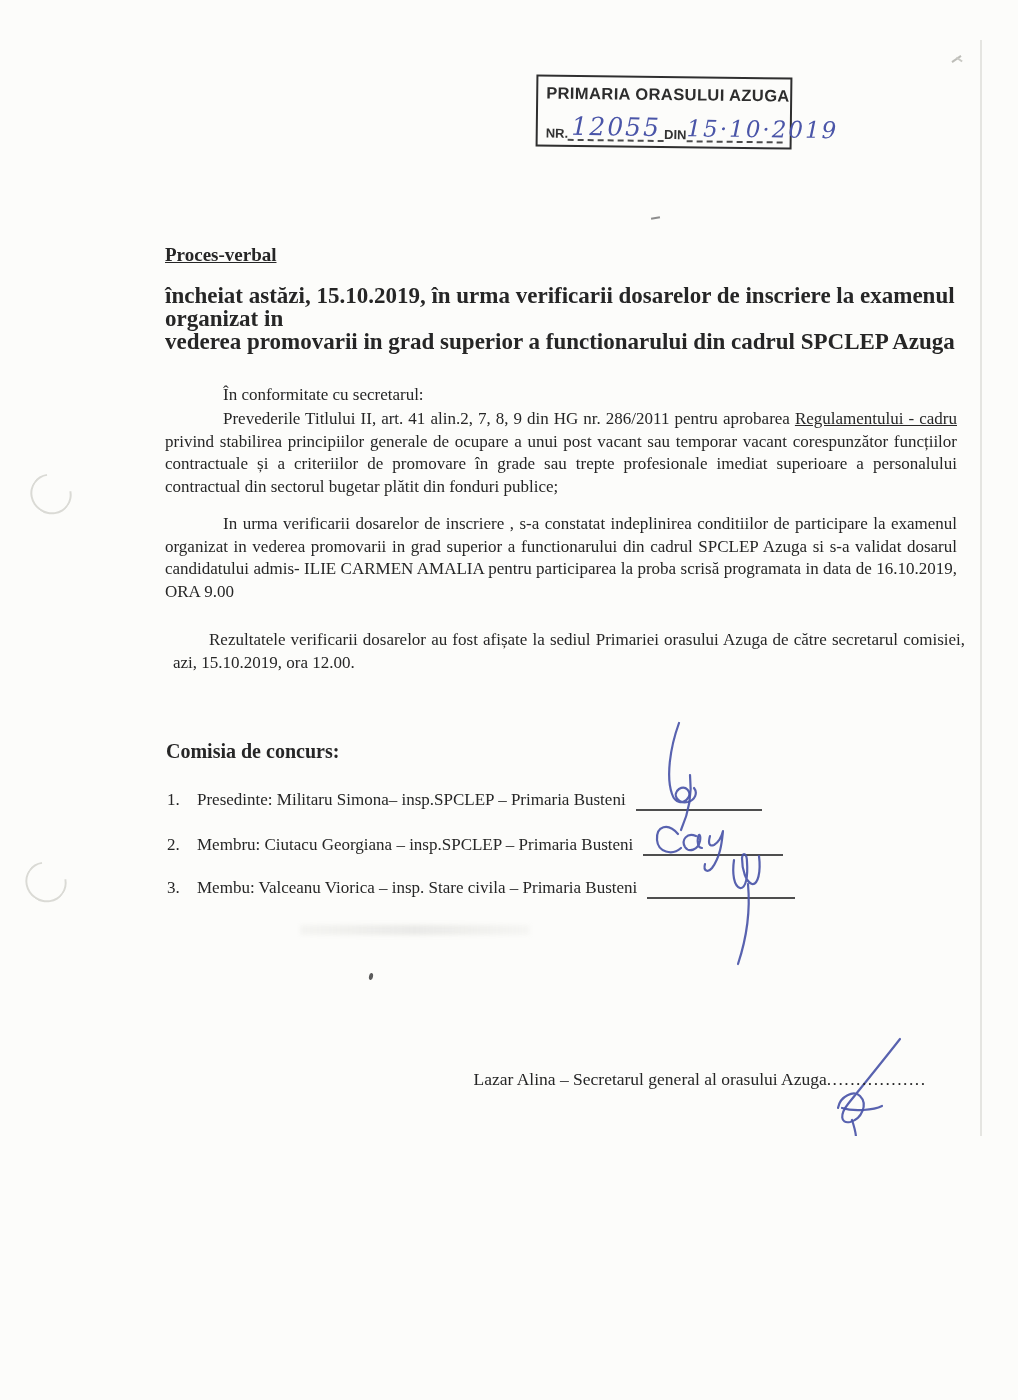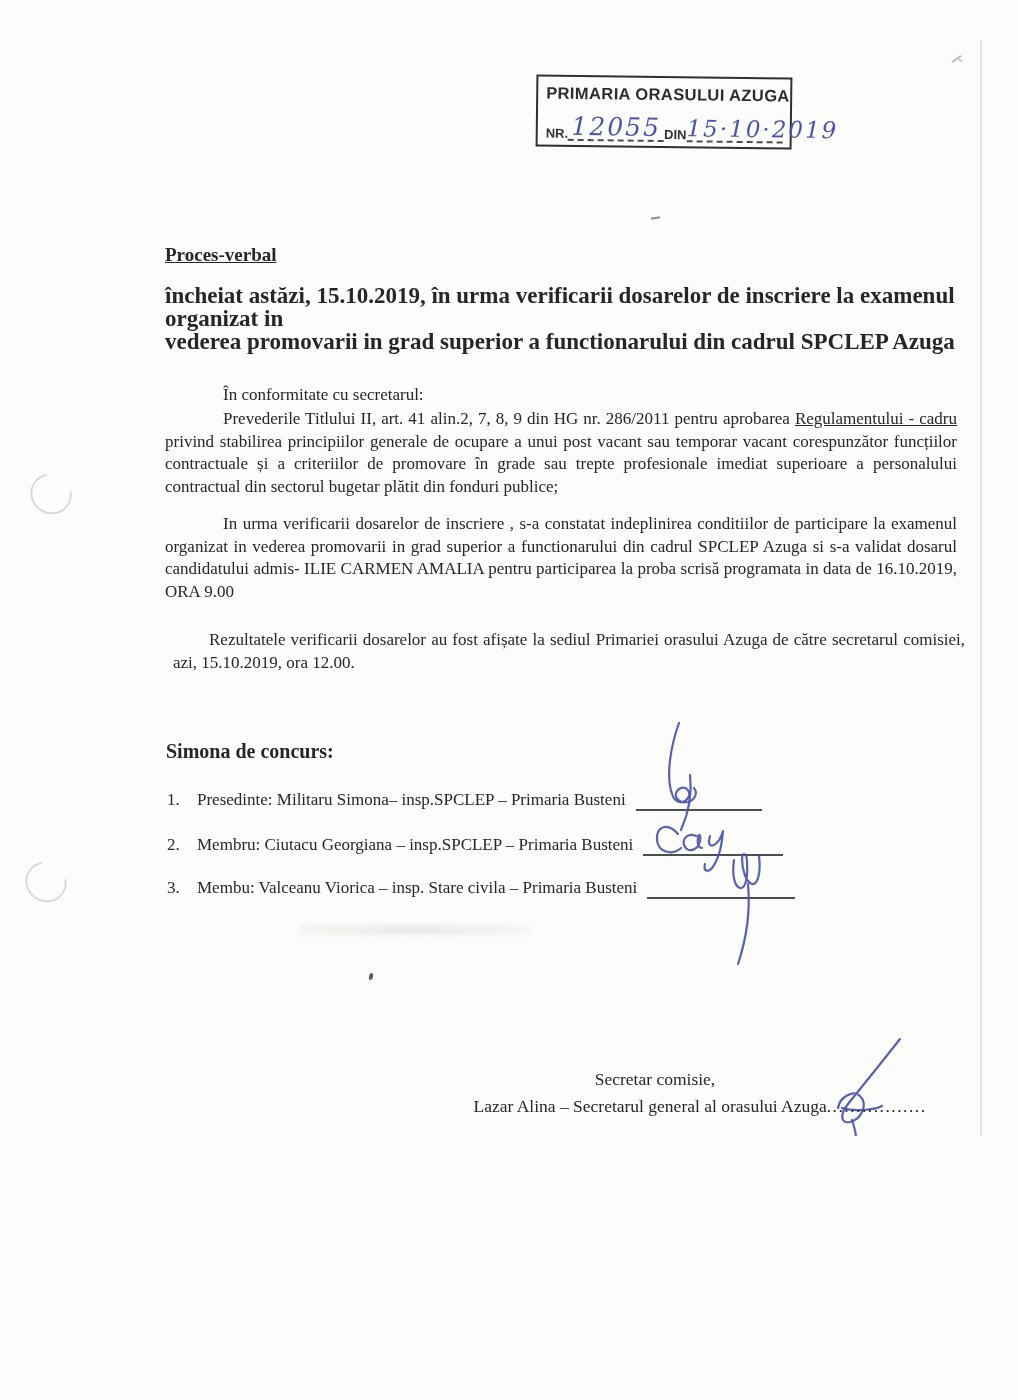--- a/index.html
+++ b/index.html
@@ -104,21 +104,21 @@
   </div>
 
   <p class="para intro">În conformitate cu secretarul:</p>
 
   <p class="para law"><span>Prevederile Titlului II, art. 41 alin.2, 7, 8, 9 din HG nr. 286/2011 pentru aprobarea </span><span class="u">Regulamentului - cadru</span><span> privind stabilirea principiilor generale de ocupare a unui post vacant sau temporar vacant corespunzător funcțiilor contractuale și a criteriilor de promovare în grade sau trepte profesionale imediat superioare a personalului contractual din sectorul bugetar plătit din fonduri publice;</span></p>
 
   <p class="para verif">In urma verificarii dosarelor de inscriere ,  s-a constatat indeplinirea conditiilor de participare la examenul  organizat in vederea promovarii in  grad superior a functionarului din  cadrul SPCLEP Azuga si s-a validat dosarul candidatului admis- ILIE CARMEN AMALIA pentru participarea la proba scrisă programata in data de 16.10.2019, ORA 9.00</p>
 
   <p class="para results">Rezultatele verificarii  dosarelor au  fost  afișate la  sediul Primariei orasului Azuga de  către secretarul  comisiei, azi, 15.10.2019, ora 12.00.</p>
 
-  <h2 class="comm-heading">Simona de concurs:</h2>
+  <h2 class="comm-heading">Comisia de concurs:</h2>
 
   <div class="comm-item item-1">
     <span class="num">1.</span>
     <span class="item-text">Presedinte: Militaru Simona– insp.SPCLEP – Primaria Busteni</span>
     <span class="sig-line"></span>
   </div>
   <div class="comm-item item-2">
     <span class="num">2.</span>
     <span class="item-text">Membru: Ciutacu Georgiana  – insp.SPCLEP – Primaria Busteni</span>
     <span class="sig-line"></span>
@@ -142,21 +142,20 @@
     <path d="M30 14C28 28 30 40 36 42C42 43 44 30 43 16C43 8 39 5 38 12C38 24 42 36 48 38C54 39 57 26 55 10"></path>
     <path d="M44 38C46 60 44 88 34 118"></path>
   </svg>
   <svg class="sig sig-4" width="110" height="122" viewBox="0 0 110 122">
     <path d="M88 5C70 28 48 55 36 70C28 80 28 90 38 88C50 85 56 70 48 62C42 56 28 62 26 74"></path>
     <path d="M30 74C42 78 62 76 70 72"></path>
     <path d="M40 86C44 98 46 108 42 118"></path>
   </svg>
 
   <div class="secretary">
-    <div class="sec-role">Secretar comisie,</div>
     <div class="sec-name"><span>Lazar Alina – Secretarul general al orasului Azuga</span><span class="sec-dots">.................</span></div>
   </div>
 
   <div class="binder-mark binder-1"></div>
   <div class="binder-mark binder-2"></div>
   <div class="edge-line"></div>
   <div class="title-dash"></div>
   <div class="corner-mark"></div>
   <div class="ink-dot"></div>
   <div class="smudge"></div>

